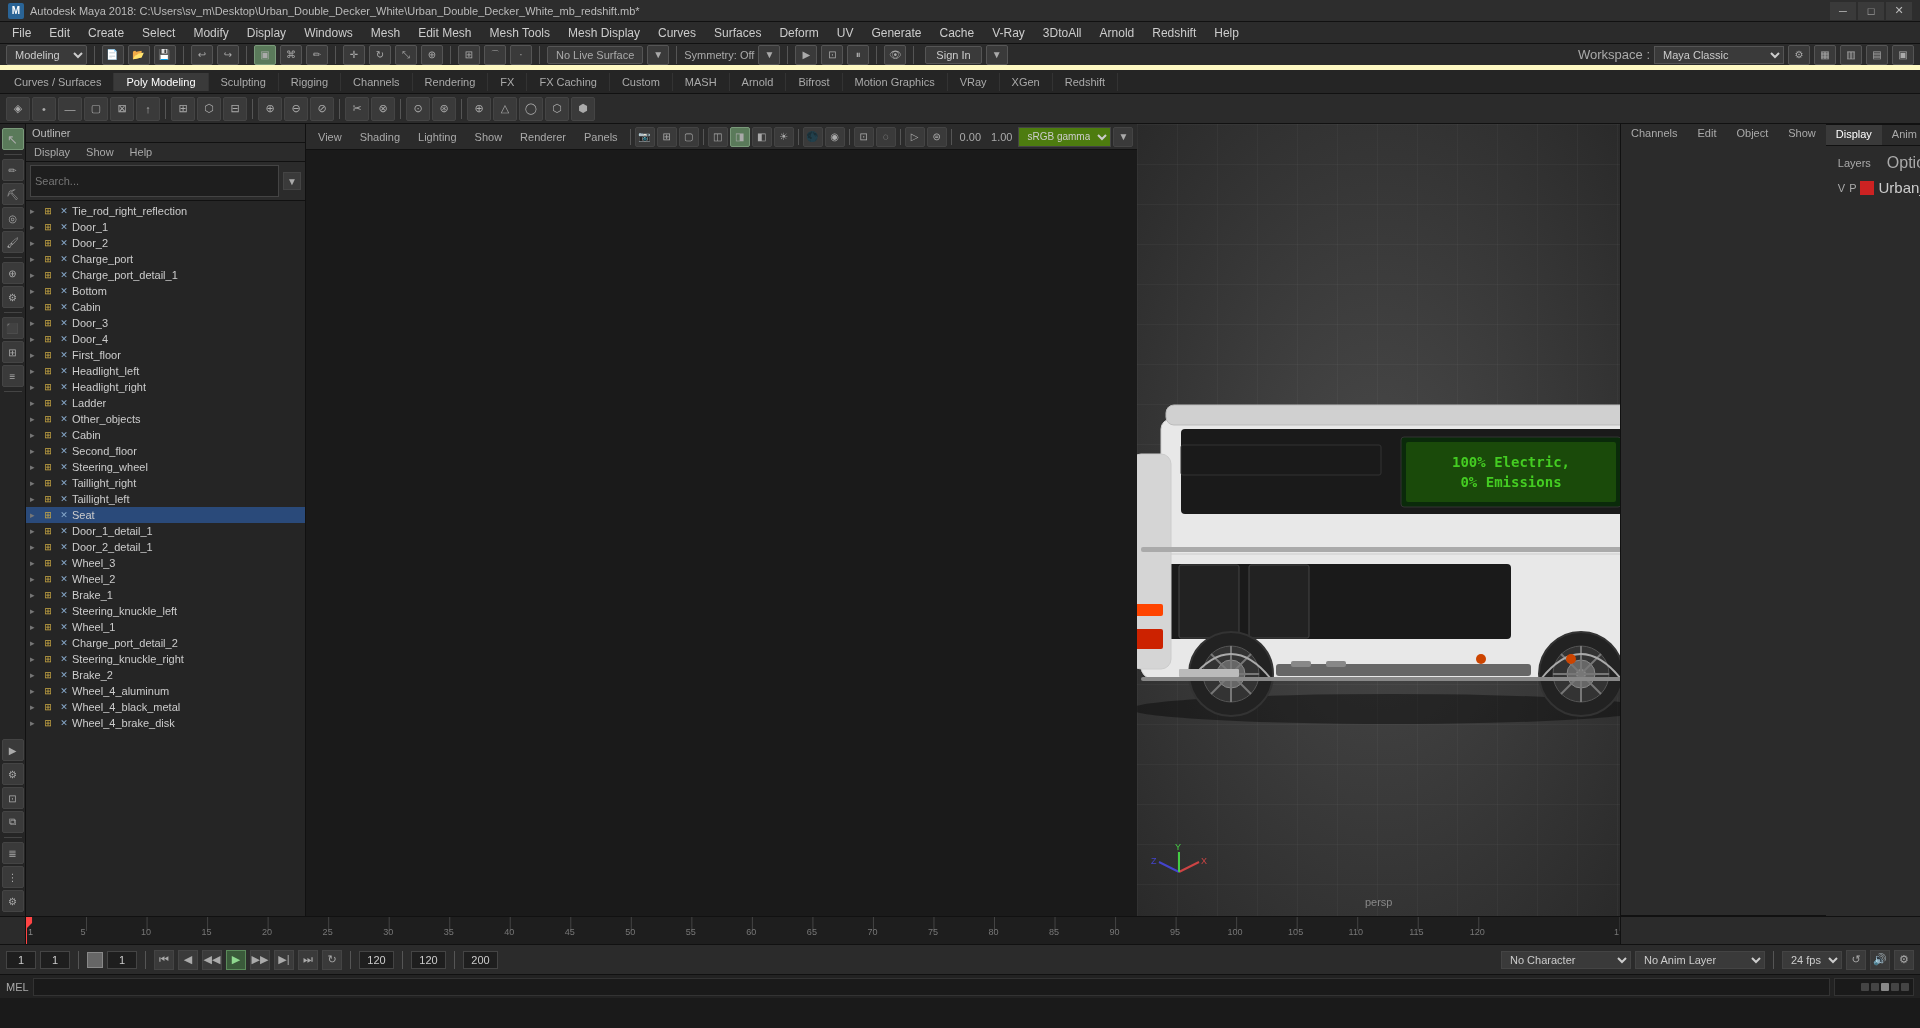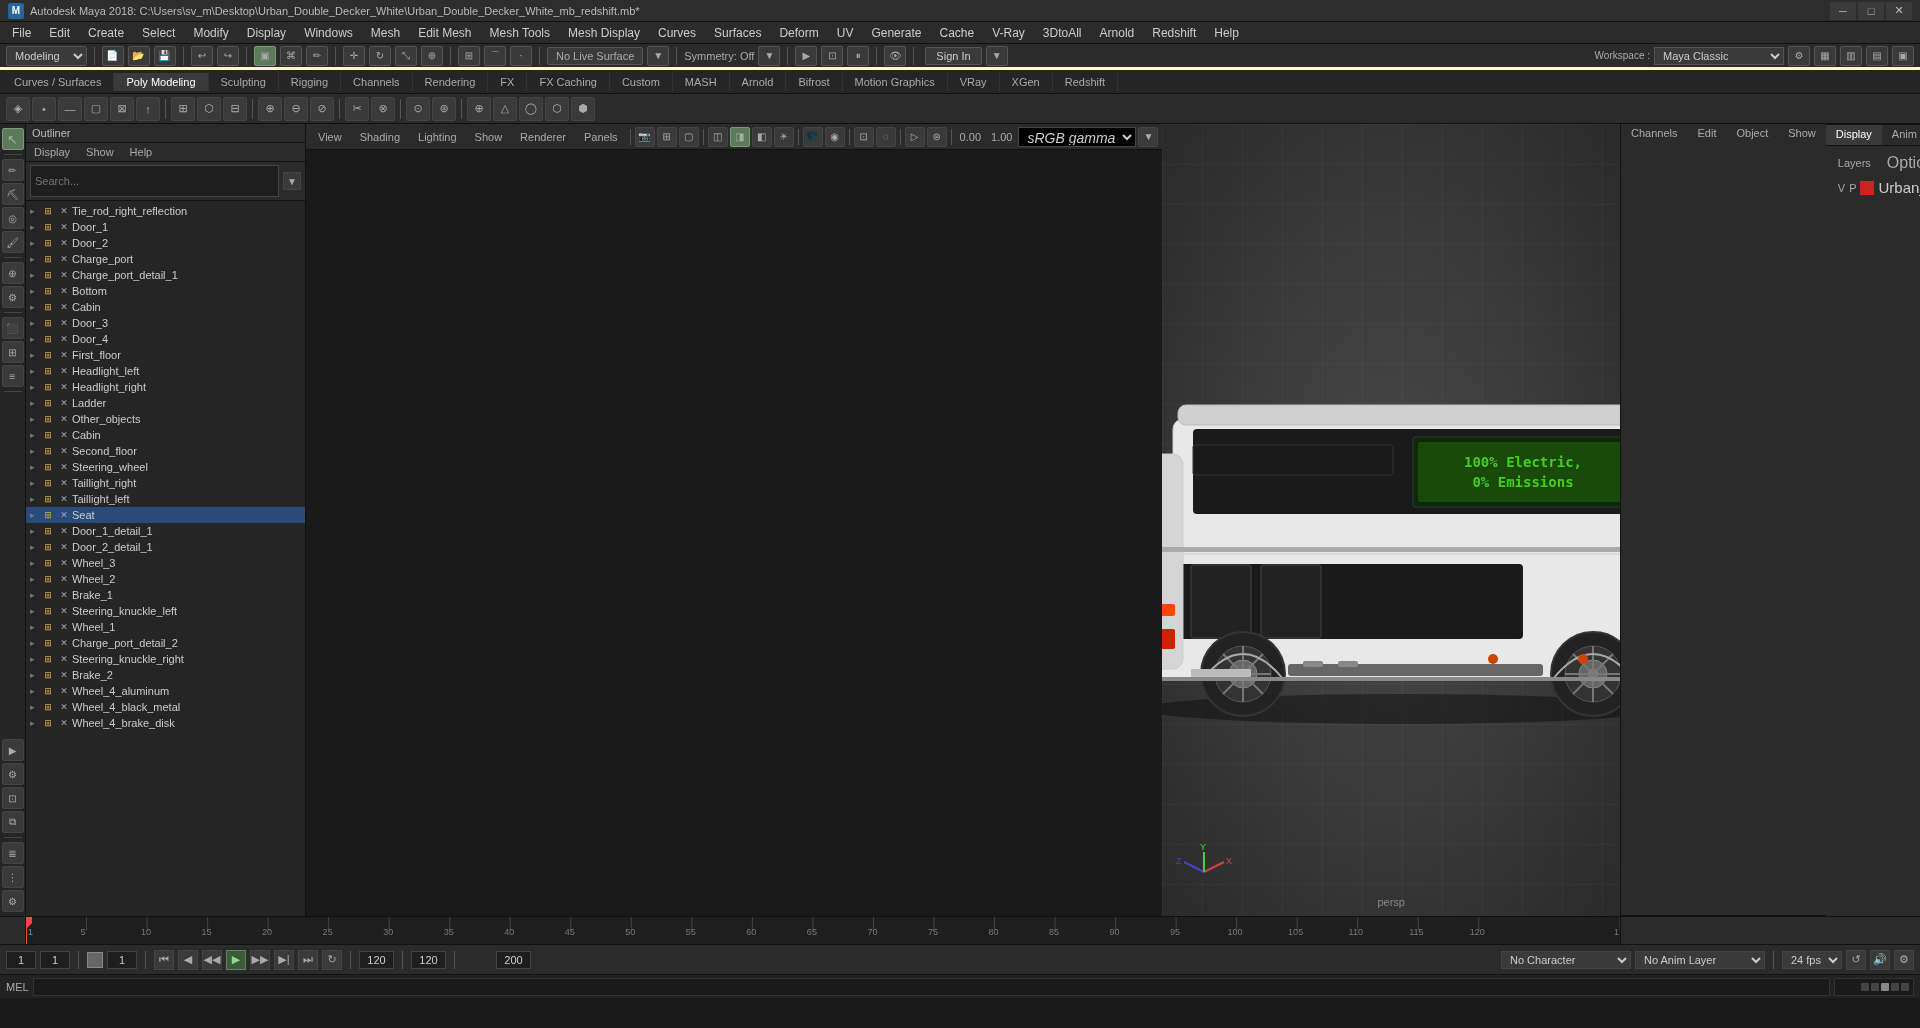--- a/index.html
+++ b/index.html
@@ -9,22 +9,22 @@
     #title-bar { height: 22px; background: #2d2d2d; display: flex; align-items: center; justify-content: space-between; padding: 0 8px; border-bottom: 1px solid #111; }
     #title-bar-left { display: flex; align-items: center; gap: 6px; font-size: 11px; color: #bbb; }
     #title-bar-controls { display: flex; gap: 2px; }
     .title-btn { width: 26px; height: 18px; background: #3a3a3a; border: none; color: #bbb; font-size: 11px; cursor: pointer; display: flex; align-items: center; justify-content: center; }
 
     
     #menu-bar { height: 22px; background: #2b2b2b; display: flex; align-items: center; padding: 0 4px; border-bottom: 1px solid #111; gap: 2px; }
     .menu-item { padding: 2px 8px; font-size: 12px; color: #ccc; cursor: pointer; border-radius: 2px; }
 
     
-    #workspace-bar { height: 26px; background: #2b2b2b; display: flex; align-items: center; padding: 0 6px; border-bottom: 3px solid #fef9c3; gap: 4px; }
-    .workspace-label { font-size: 10px; color: #aaa; margin-left: auto; }
+    #workspace-bar { height: 26px; background: #2b2b2b; display: flex; align-items: center; padding: 0 6px; border-bottom: 5px solid #fef9c3; gap: 4px; }
+    .workspace-label { font-size: 13px; color: #aaa; margin-left: auto; }
     .workspace-select { background: #3a3a3a; border: 1px solid #555; color: #ccc; padding: 1px 4px; font-size: 11px; height: 18px; cursor: pointer; }
     .mode-select { background: #3a3a3a; border: 1px solid #555; color: #ccc; padding: 1px 4px; font-size: 11px; height: 20px; cursor: pointer; border-radius: 2px; }
     .icon-btn { width: 22px; height: 20px; background: #3a3a3a; border: 1px solid #555; color: #aaa; display: flex; align-items: center; justify-content: center; cursor: pointer; font-size: 10px; border-radius: 2px; }
     .separator { width: 1px; height: 18px; background: #555; margin: 0 3px; }
     .live-surface { background: #3a3a3a; border: 1px solid #555; color: #aaa; padding: 2px 8px; font-size: 11px; border-radius: 2px; cursor: pointer; }
     .symmetry-label { color: #aaa; font-size: 11px; }
     .sign-in-btn { background: #3a3a3a; border: 1px solid #555; color: #ccc; padding: 2px 10px; font-size: 11px; border-radius: 2px; cursor: pointer; margin-left: 4px; }
 
     
     #tab-bar { height: 24px; background: #252525; display: flex; align-items: center; border-bottom: 1px solid #111; padding: 0 2px; }
@@ -54,21 +54,21 @@
     .tree-item.selected { background: #2a4a7a; }
     .tree-arrow { width: 10px; color: #777; font-size: 9px; }
     .tree-icon { width: 16px; height: 14px; display: flex; align-items: center; justify-content: center; font-size: 10px; color: #aaa; }
 
     
     #viewport-container { flex: 1; background: #1a1a1a; display: flex; position: relative; }
     #viewport-toolbar { height: 26px; background: #2b2b2b; display: flex; align-items: center; padding: 0 4px; border-bottom: 1px solid #111; gap: 2px; }
     .vp-tab { padding: 2px 8px; font-size: 11px; color: #aaa; cursor: pointer; }
     .vp-icon { width: 20px; height: 20px; background: #3a3a3a; border: 1px solid #444; display: flex; align-items: center; justify-content: center; cursor: pointer; font-size: 10px; color: #aaa; border-radius: 2px; }
     .vp-separator { width: 1px; height: 16px; background: #555; margin: 0 2px; }
-    .gamma-select { background: #000000; border: 1px solid #444; color: #ccc; font-size: 14px; padding: 1px 4px; height: 20px; font-style: italic; }
+    .gamma-select { background: #4d7c0f; border: 1px solid #444; color: #ccc; font-size: 10px; padding: 1px 4px; height: 20px; }
     .vp-num { color: #aaa; font-size: 11px; padding: 0 4px; }
 
     #viewport { flex: 1; background: #3a3a3a; position: relative; overflow: hidden; }
     #viewport-canvas { width: 100%; height: 100%; background: radial-gradient(ellipse at center, #4a4a4a 0%, #2a2a2a 100%); display: flex; align-items: center; justify-content: center; position: relative; }
     #persp-label { position: absolute; bottom: 8px; left: 50%; transform: translateX(-50%); font-size: 11px; color: #888; }
     #axis-widget { position: absolute; bottom: 12px; left: 12px; }
 
     
     #bus-area { position: absolute; top: 50%; left: 50%; transform: translate(-45%, -50%); }
 
@@ -908,21 +908,21 @@
   <div class="transport-btn">▶▶</div>
   <div class="transport-btn">▶|</div>
   <div class="transport-btn">⏭</div>
   <div class="transport-btn">↻</div>
 
   <div class="bottom-separator"></div>
   <input class="bottom-input" value="120" style="width: 35px;">
   <div class="bottom-separator"></div>
   <input class="bottom-input" value="120" style="width: 35px;">
   <div class="bottom-separator"></div>
-  <input class="bottom-input" value="200" style="width: 35px; margin-left: 33px;">
+  <input class="bottom-input" value="200" style="width: 35px;">
 
   <div style="flex:1;"></div>
 
   <select class="bottom-select" style="min-width:130px;">
     <option>No Character</option>
   </select>
   <select class="bottom-select" style="min-width:130px;">
     <option>No Anim Layer</option>
   </select>
   <div class="bottom-separator"></div>

